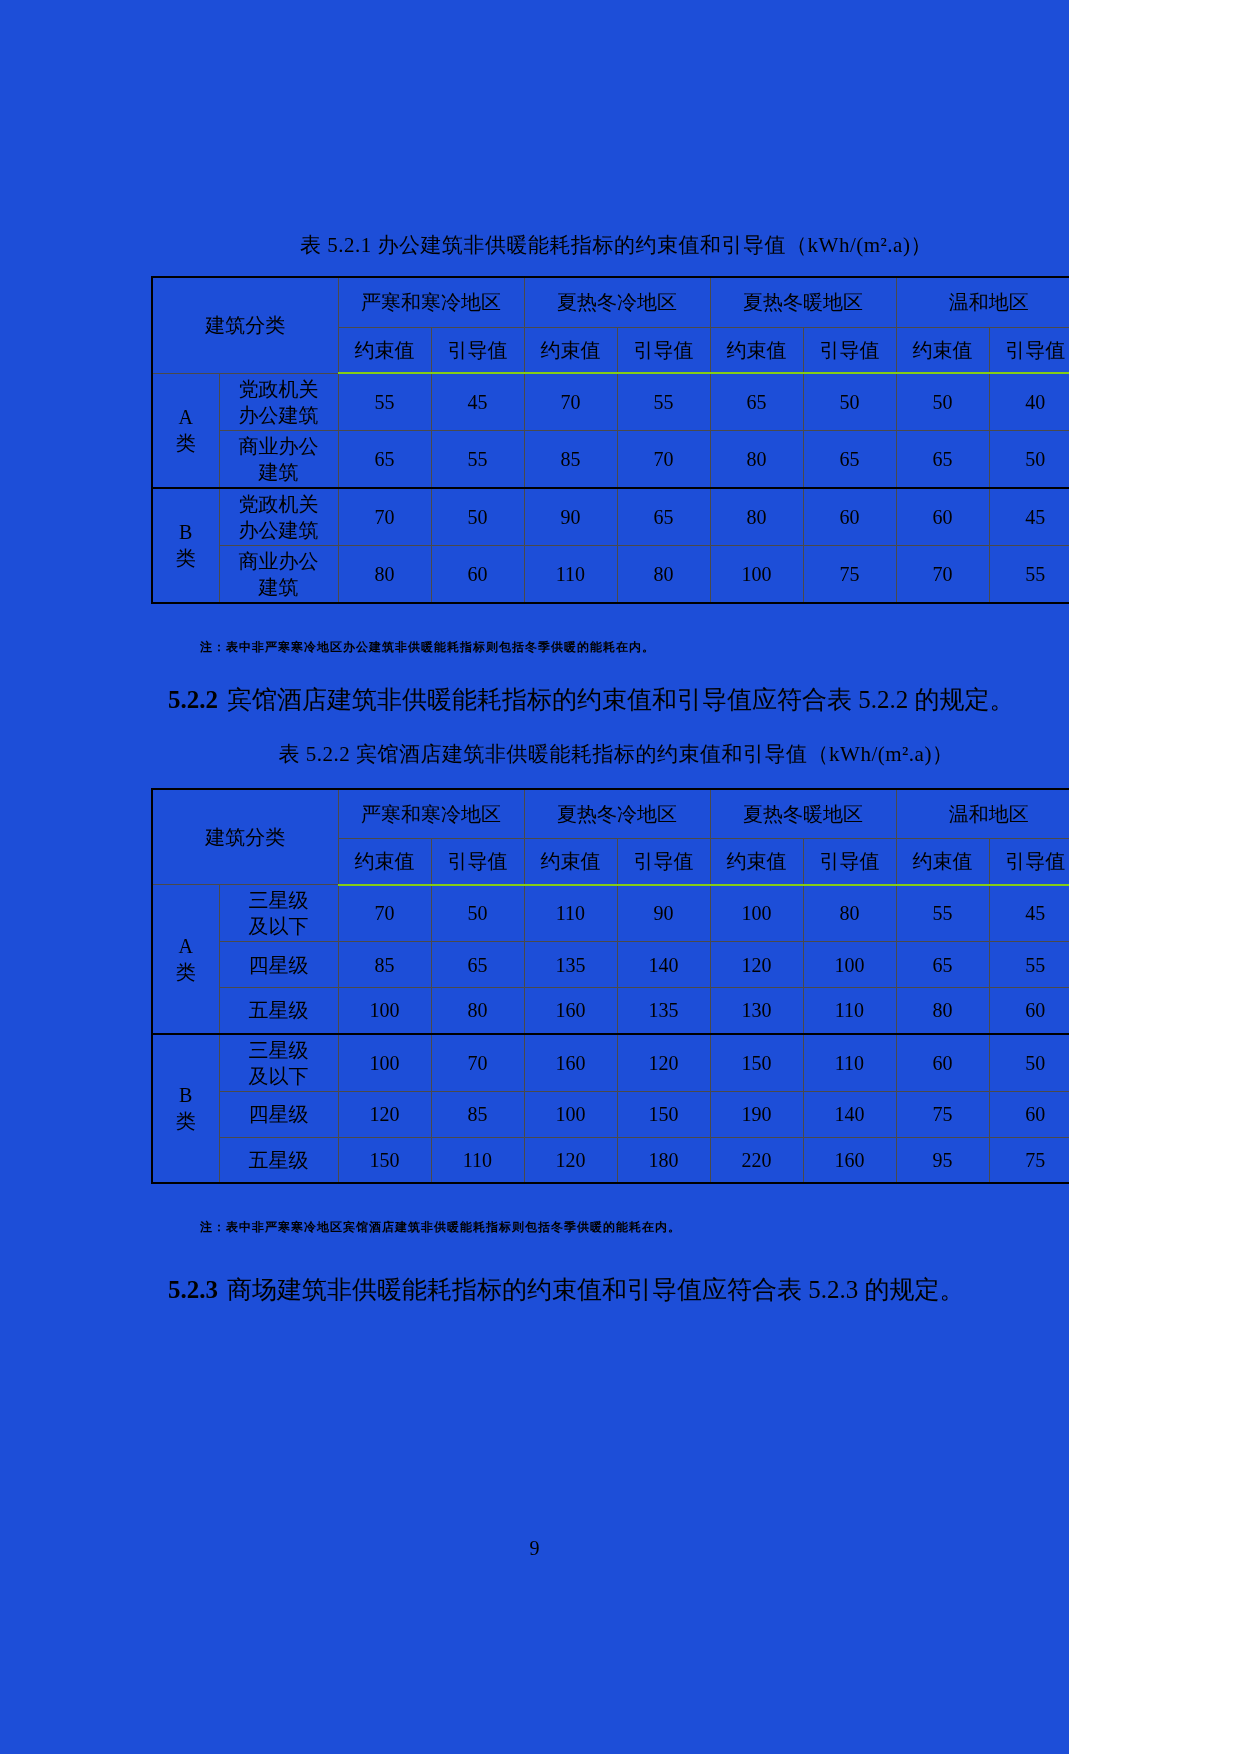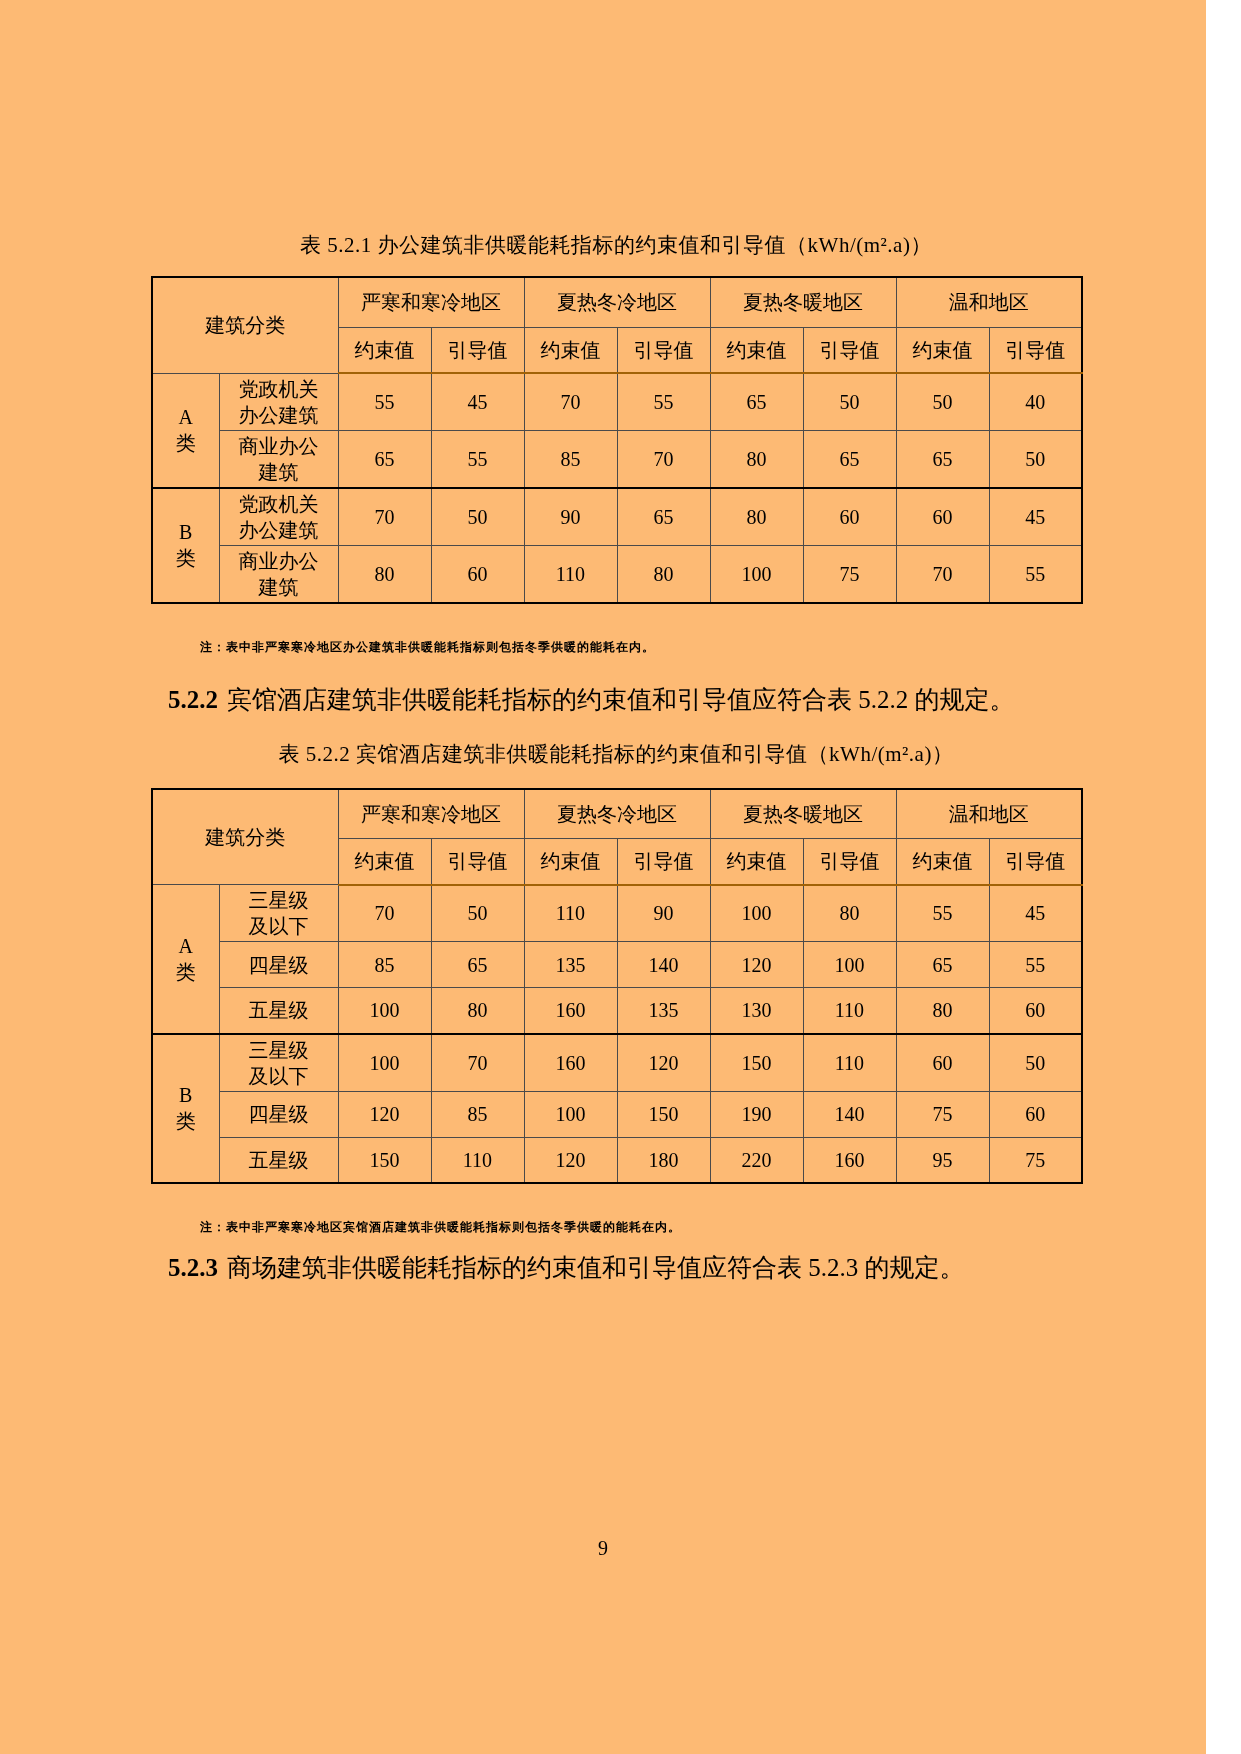--- a/index.html
+++ b/index.html
@@ -4,23 +4,23 @@
 <style>
   * { box-sizing: border-box; }
   html, body {
     margin: 0; padding: 0;
     background: #ffffff;
     font-family: "Liberation Serif", "DejaVu Serif", serif;
     color: #000000;
   }
   .page {
     position: relative;
-    width: 1206px;
+    width: 1069px;
     height: 1754px;
-    background: #fdba74;
+    background: #1d4ed8;
     overflow: hidden;
   }
   .content {
     position: absolute;
     left: 151px;
     top: 0;
     width: 930px;
   }
   .table-title {
     text-align: center;
@@ -42,42 +42,42 @@
     border: 1px solid #4a4a4a;
     font-weight: normal;
     text-align: center;
     vertical-align: middle;
     font-size: 20px;
     line-height: 26px;
     padding: 2px 4px;
   }
   table.energy-table thead tr.region-row { height: 50px; }
   table.energy-table thead tr.sub-row { height: 46px; }
-  table.energy-table thead tr.sub-row th { border-bottom: 2px solid #a16207; }
+  table.energy-table thead tr.sub-row th { border-bottom: 2px solid #84cc16; }
   table.t521 tbody tr { height: 57px; }
   table.t522 tbody tr { height: 46px; }
   table.energy-table tbody tr.group-start th,
   table.energy-table tbody tr.group-start td { border-top: 2px solid #000000; }
   .group-cell, .name-cell { white-space: pre-line; margin-left: 9px; }
   .group-cell { line-height: 27px; }
 
   .note {
     margin-top: 30px;
     margin-left: 49px;
     font-size: 12px;
     font-weight: 600;
     letter-spacing: 1px;
     line-height: 26px;
   }
   .clause {
     margin: 26px 0 0 17px;
     font-size: 25px;
     line-height: 28px;
   }
-  .clause-523 { margin-top: 14px; }
+  .clause-523 { margin-top: 36px; }
   .clause .num { font-weight: bold; margin-right: 9px; }
   .page-number {
     position: absolute;
     top: 1537px;
     left: 0;
     width: 100%;
     text-align: center;
     font-size: 20px;
   }
 </style>

